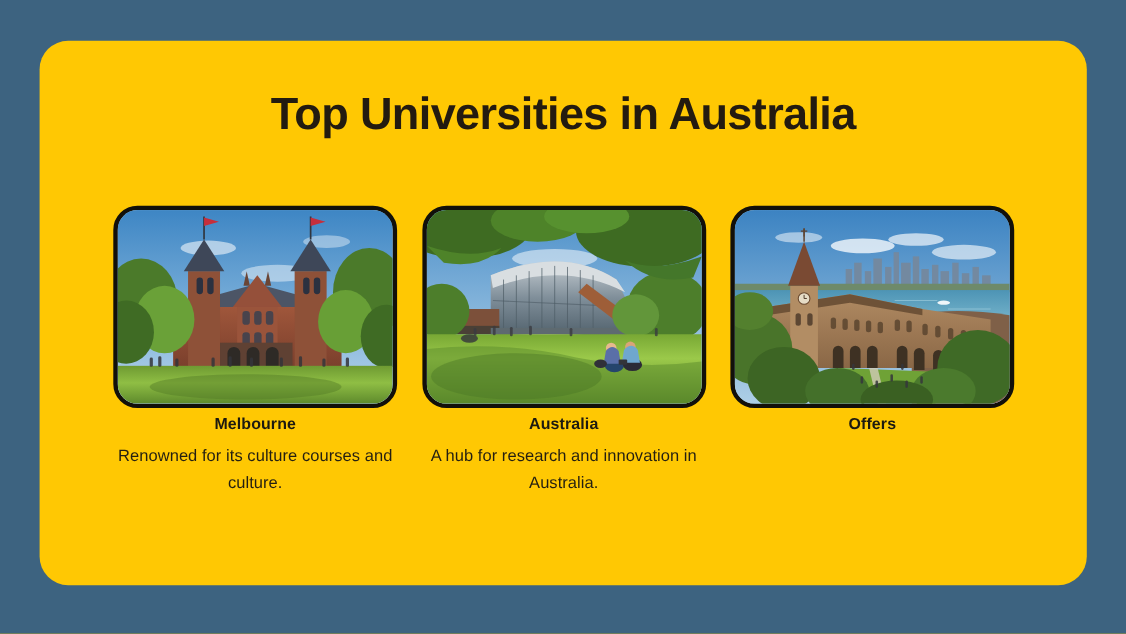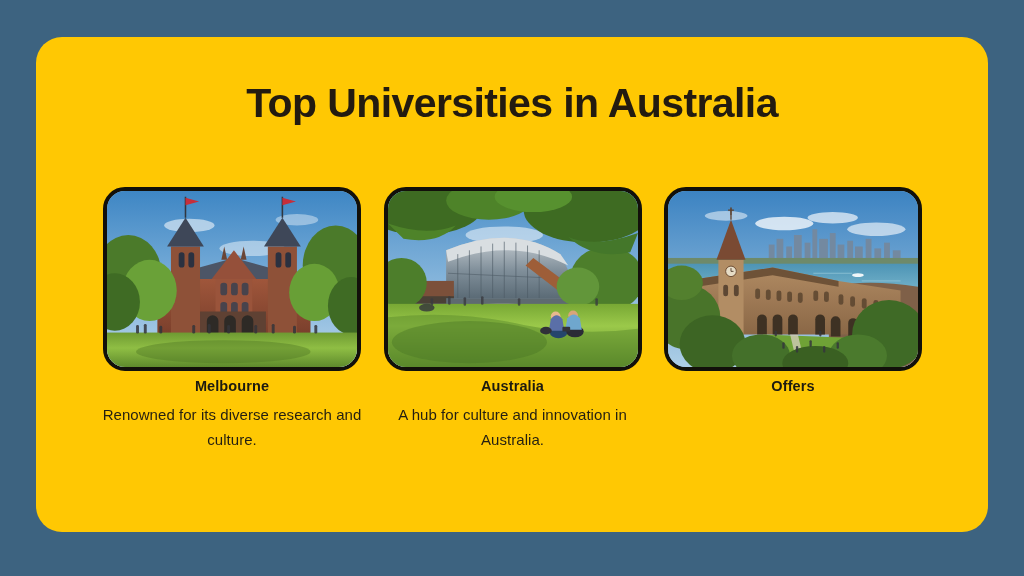--- a/index.html
+++ b/index.html
@@ -195,21 +195,21 @@
               <rect x="104" y="139" width="3" height="10" rx="1.4"></rect>
               <rect x="124" y="140" width="3" height="9" rx="1.4"></rect>
               <rect x="152" y="140" width="3" height="9" rx="1.4"></rect>
               <rect x="170" y="139" width="3" height="10" rx="1.4"></rect>
               <rect x="192" y="141" width="3" height="8" rx="1.4"></rect>
               <rect x="214" y="140" width="3" height="9" rx="1.4"></rect>
             </g>
           </svg>
         </div>
         <div class="col-title">Melbourne</div>
-        <div class="col-desc">Renowned for its diverse research and culture.</div>
+        <div class="col-desc">Renowned for its culture courses and culture.</div>
       </div>
 
       <div class="column">
         <div class="photo-frame">
           <svg viewBox="0 0 258 184" preserveAspectRatio="none">
             <defs>
               <linearGradient id="c-sky" x1="0" y1="0" x2="0" y2="1">
                 <stop offset="0%" stop-color="#4C8FC9"></stop>
                 <stop offset="100%" stop-color="#BCD9EC"></stop>
               </linearGradient>
@@ -279,21 +279,21 @@
               <rect x="62" y="110" width="2.6" height="9" rx="1.2"></rect>
               <rect x="78" y="111" width="2.6" height="9" rx="1.2"></rect>
               <rect x="96" y="110" width="2.6" height="9" rx="1.2"></rect>
               <rect x="134" y="112" width="2.6" height="8" rx="1.2"></rect>
               <rect x="214" y="112" width="2.6" height="8" rx="1.2"></rect>
               <ellipse cx="40" cy="122" rx="8" ry="4" fill="#34343C"></ellipse>
             </g>
           </svg>
         </div>
         <div class="col-title">Australia</div>
-        <div class="col-desc">A hub for culture and innovation in Australia.</div>
+        <div class="col-desc">A hub for research and innovation in Australia.</div>
       </div>
 
       <div class="column">
         <div class="photo-frame">
           <svg viewBox="0 0 258 184" preserveAspectRatio="none">
             <defs>
               <linearGradient id="s-sky" x1="0" y1="0" x2="0" y2="1">
                 <stop offset="0%" stop-color="#3C83C2"></stop>
                 <stop offset="100%" stop-color="#AECFE6"></stop>
               </linearGradient>

